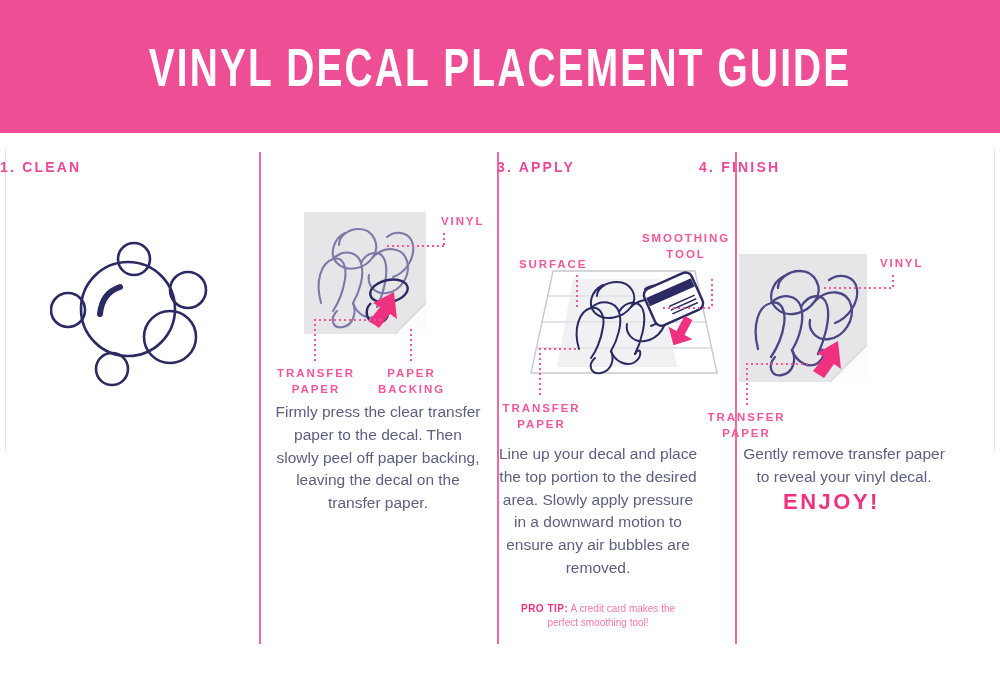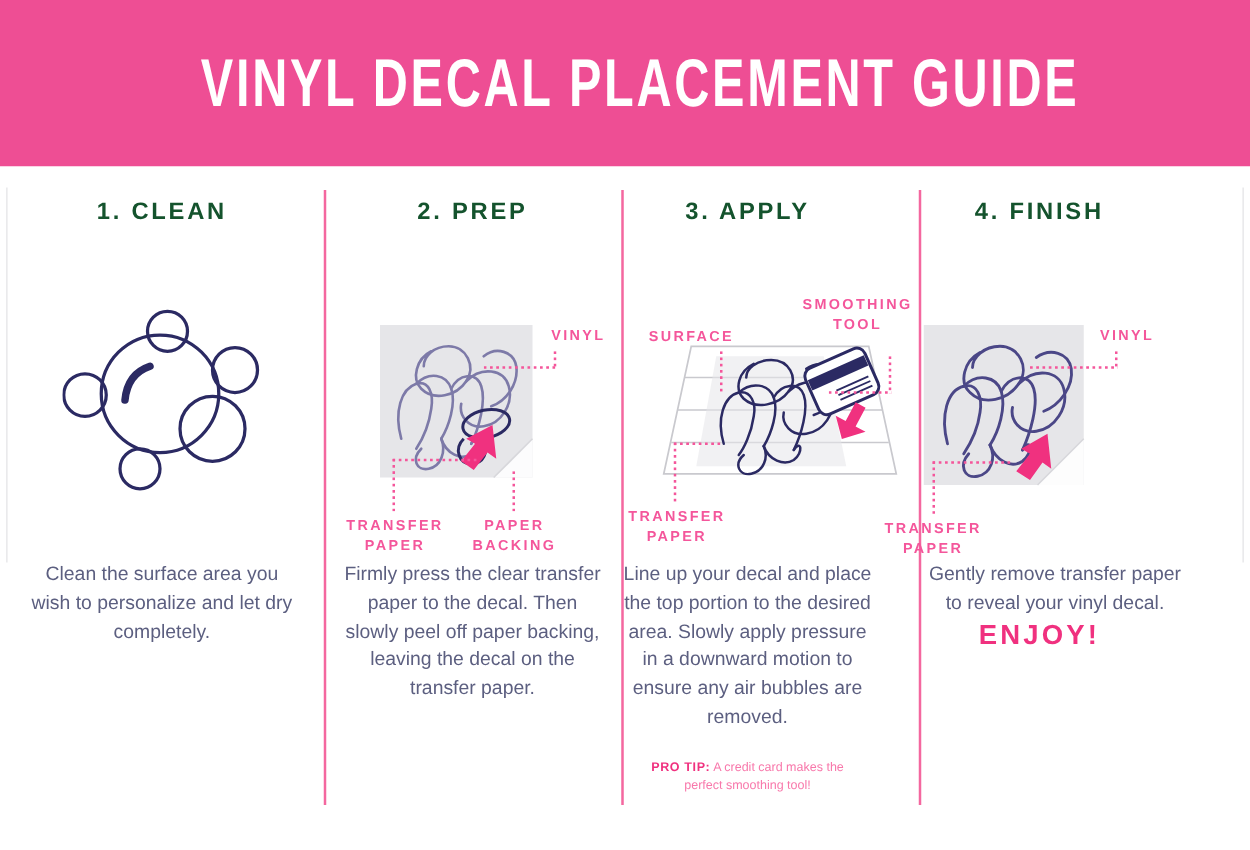--- a/index.html
+++ b/index.html
@@ -17,21 +17,21 @@
 
   
   .header-banner {
     position: absolute;
     left: 0; top: 0;
     width: 1000px;
     height: 133px;
     background: #ee4e94;
     display: flex;
     align-items: center;
-    justify-content: flex-end;
+    justify-content: center;
   }
   .header-title {
     color: #ffffff;
     font-family: "Liberation Sans Narrow", "Liberation Sans", sans-serif;
     font-size: 54px;
     font-weight: bold;
     letter-spacing: 3px;
     line-height: 1;
     transform: scaleX(0.72);
     transform-origin: center center;
@@ -72,23 +72,22 @@
   .col {
     position: relative;
     box-sizing: border-box;
   }
   .col.c1 { width: 259px; }
   .col.c2 { width: 238px; }
   .col.c3 { width: 202px; }
   .col.c4 { width: 265px; }
 
   .step-title {
-    text-align: center;
-    color: #14532d;
-    font-size: 19px;
+    color: #ec4899;
+    font-size: 14px;
     font-weight: bold;
     letter-spacing: 2.2px;
     margin-top: 26px;
   }
 
   .illo-wrap {
     position: relative;
     height: 268px;
   }
 
@@ -185,25 +184,23 @@
           <circle cx="84" cy="22" r="16"></circle>
           <circle cx="18" cy="73" r="17"></circle>
           <circle cx="138" cy="53" r="18"></circle>
           <circle cx="120" cy="100" r="26"></circle>
           <circle cx="62" cy="132" r="16"></circle>
           <path d="M50 77 Q52 56 70 50" stroke-width="6" stroke-linecap="round"></path>
         </g>
       </svg>
     </div>
 
-    <div class="caption">Clean the surface area you wish to personalize and let dry completely.</div>
   </div>
 
   <div class="col c2">
-    <div class="step-title">2. PREP</div>
 
     <div class="illo-wrap">
 
       <svg class="illo-svg" style="left:40px; top:74px;" width="150" height="135" viewBox="0 0 150 135">
         <rect x="5" y="5" width="122" height="122" fill="#e6e6e9"></rect>
         <g fill="none" stroke="#7d7aa8" stroke-width="2.1" stroke-linecap="round">
           <path d="M22 96 C16 74 22 56 34 52 C44 49 48 60 46 72 C44 86 38 98 34 104"></path>
           <path d="M34 52 C44 42 58 44 62 56 C66 68 60 86 54 96"></path>
           <path d="M62 56 C68 44 82 42 86 54 C90 66 84 88 78 100"></path>
           <path d="M46 26 C34 32 30 48 38 56 C48 66 66 62 74 50 C82 38 74 22 60 22 C48 22 40 30 40 38"></path>

